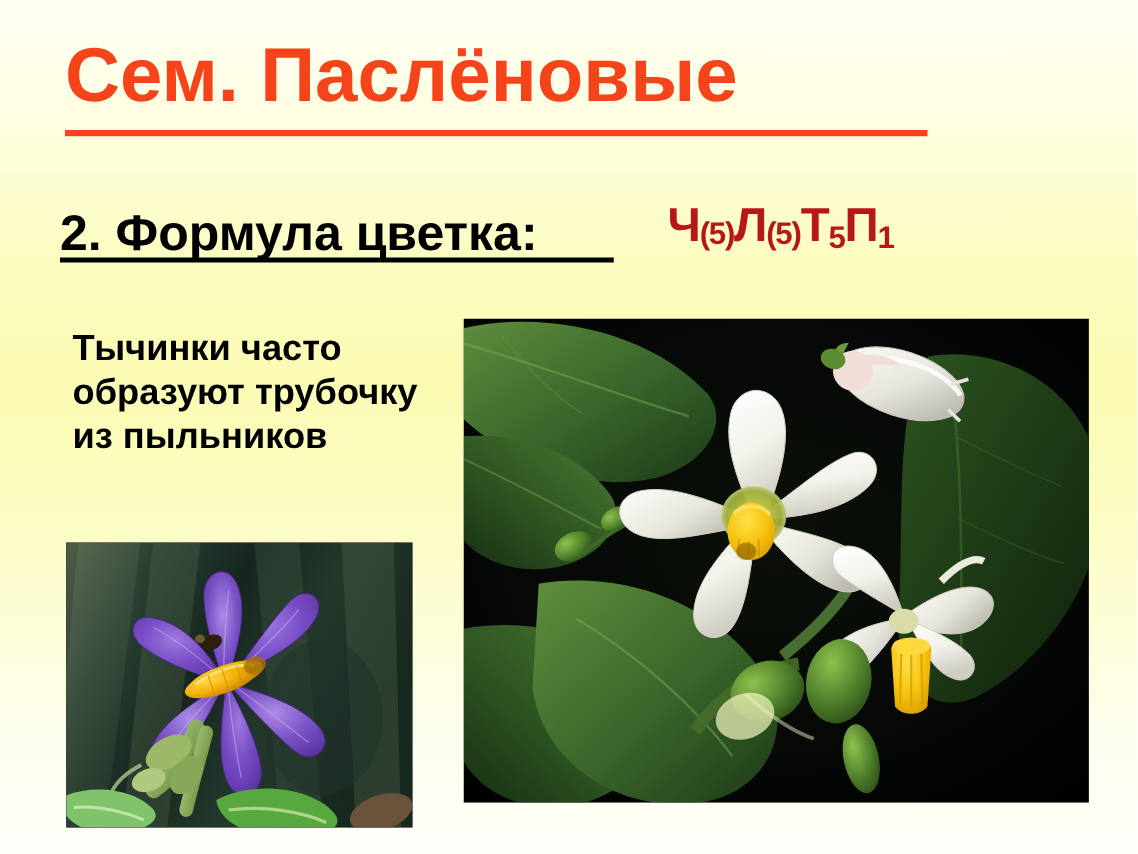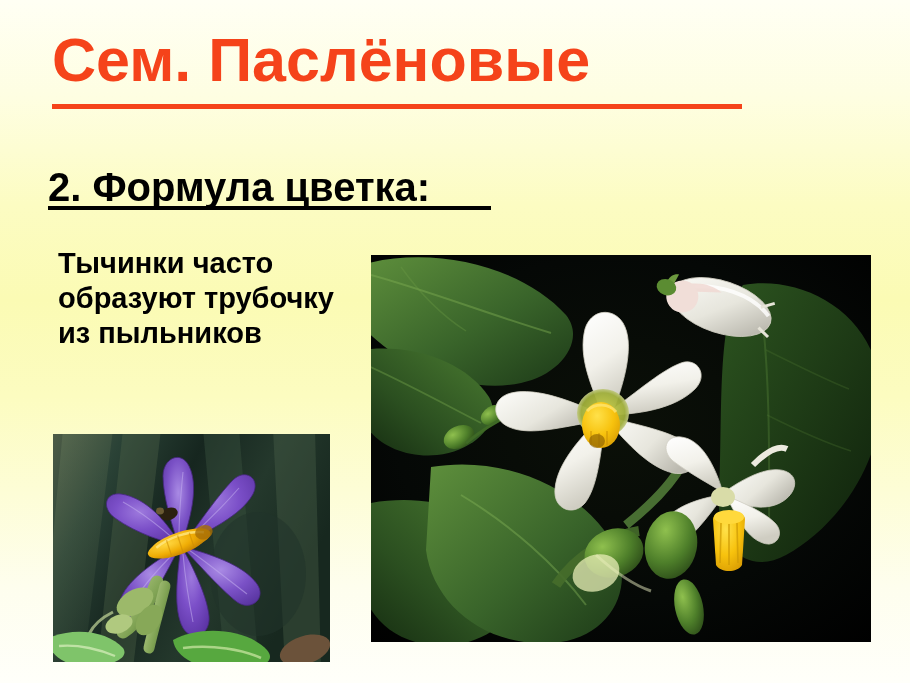--- a/index.html
+++ b/index.html
@@ -90,21 +90,21 @@
     font-size: 25px;
     vertical-align: baseline;
     position: relative;
     top: 5px;
   }
 
   
   #caption {
     position: absolute;
     left: 58px;
-    top: 246px;
+    top: 262px;
     width: 310px;
     font-size: 29px;
     font-weight: bold;
     color: #000000;
     line-height: 1.21;
   }
 
   
   .photo {
     position: absolute;
@@ -131,20 +131,21 @@
 <div id="slide">
 
   <div id="title-block">
     <div id="slide-title">Сем. Паслёновые</div>
     <div id="title-underline"></div>
   </div>
 
   <div id="subheading">2. Формула цветка:</div>
   <div id="subheading-underline"></div>
 
+  <div id="formula"><span>Ч</span><span class="paren">(5)</span><span>Л</span><span class="paren">(5)</span><span>Т</span><span class="sub">5</span><span>П</span><span class="sub">1</span></div>
 
   <div id="caption">Тычинки часто образуют трубочку из пыльников</div>
 
   <div class="photo" id="photo-right">
     <svg width="500" height="387" viewBox="0 0 500 387" xmlns="http://www.w3.org/2000/svg">
       <defs>
         <radialGradient id="rbg" cx="50%" cy="45%" r="75%">
           <stop offset="0%" stop-color="#0b1008"></stop>
           <stop offset="60%" stop-color="#050806"></stop>
           <stop offset="100%" stop-color="#000000"></stop>

